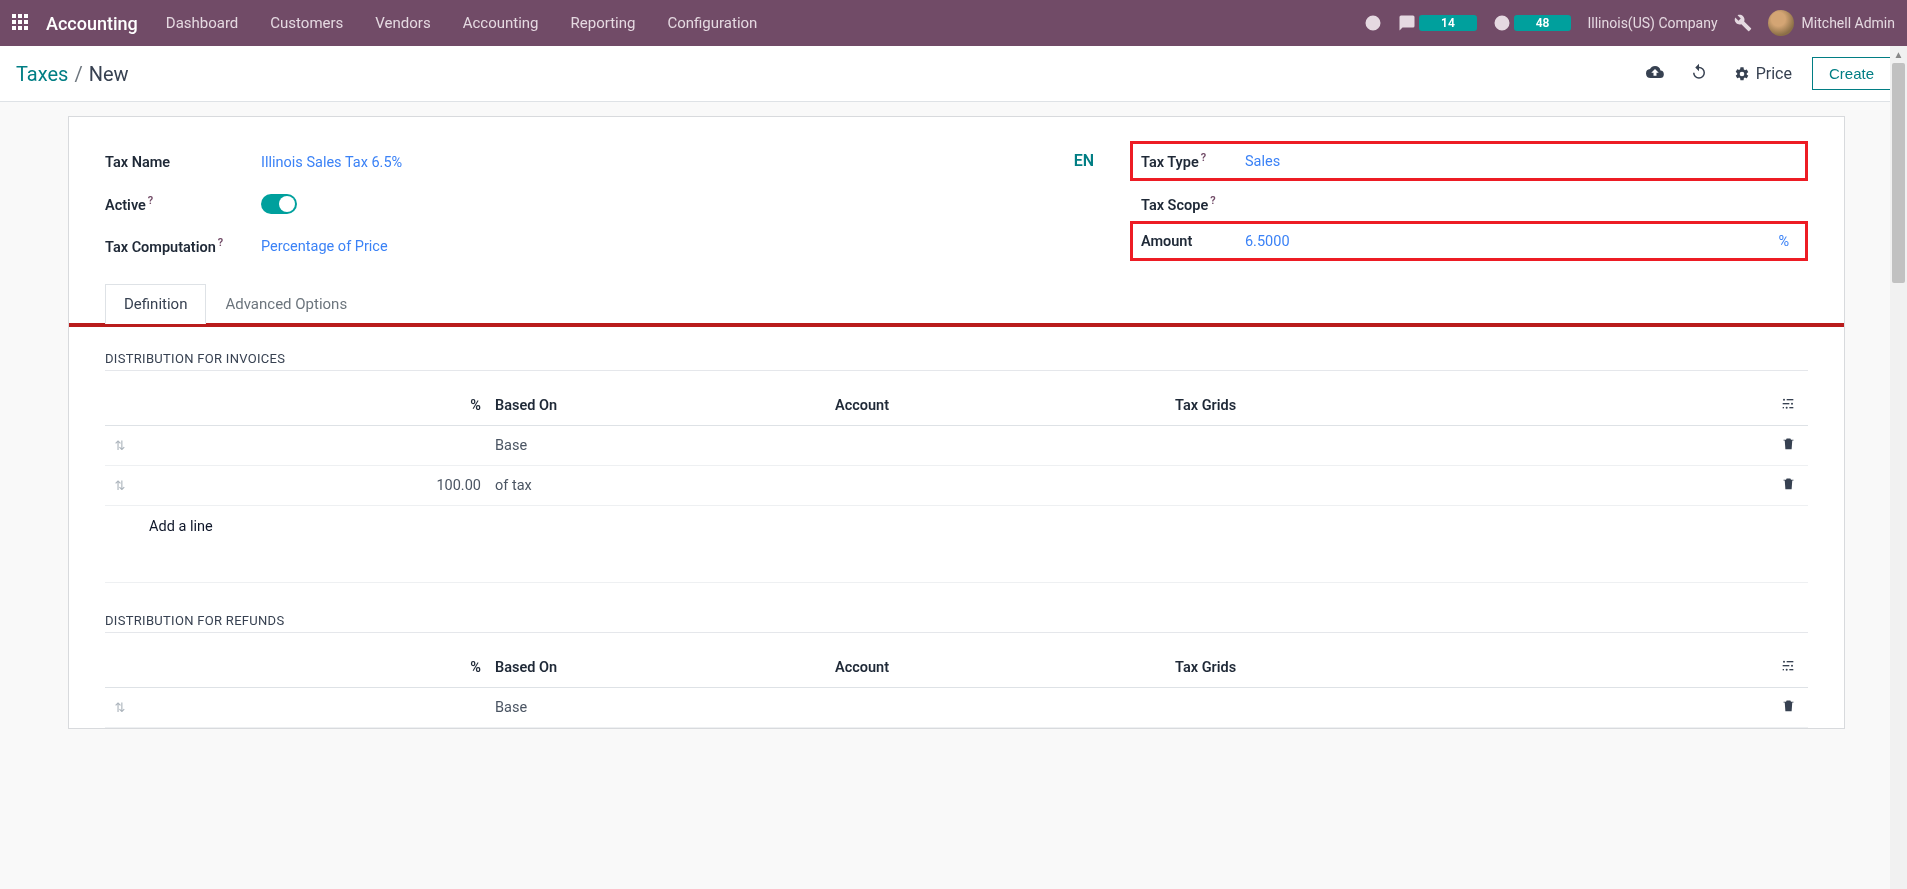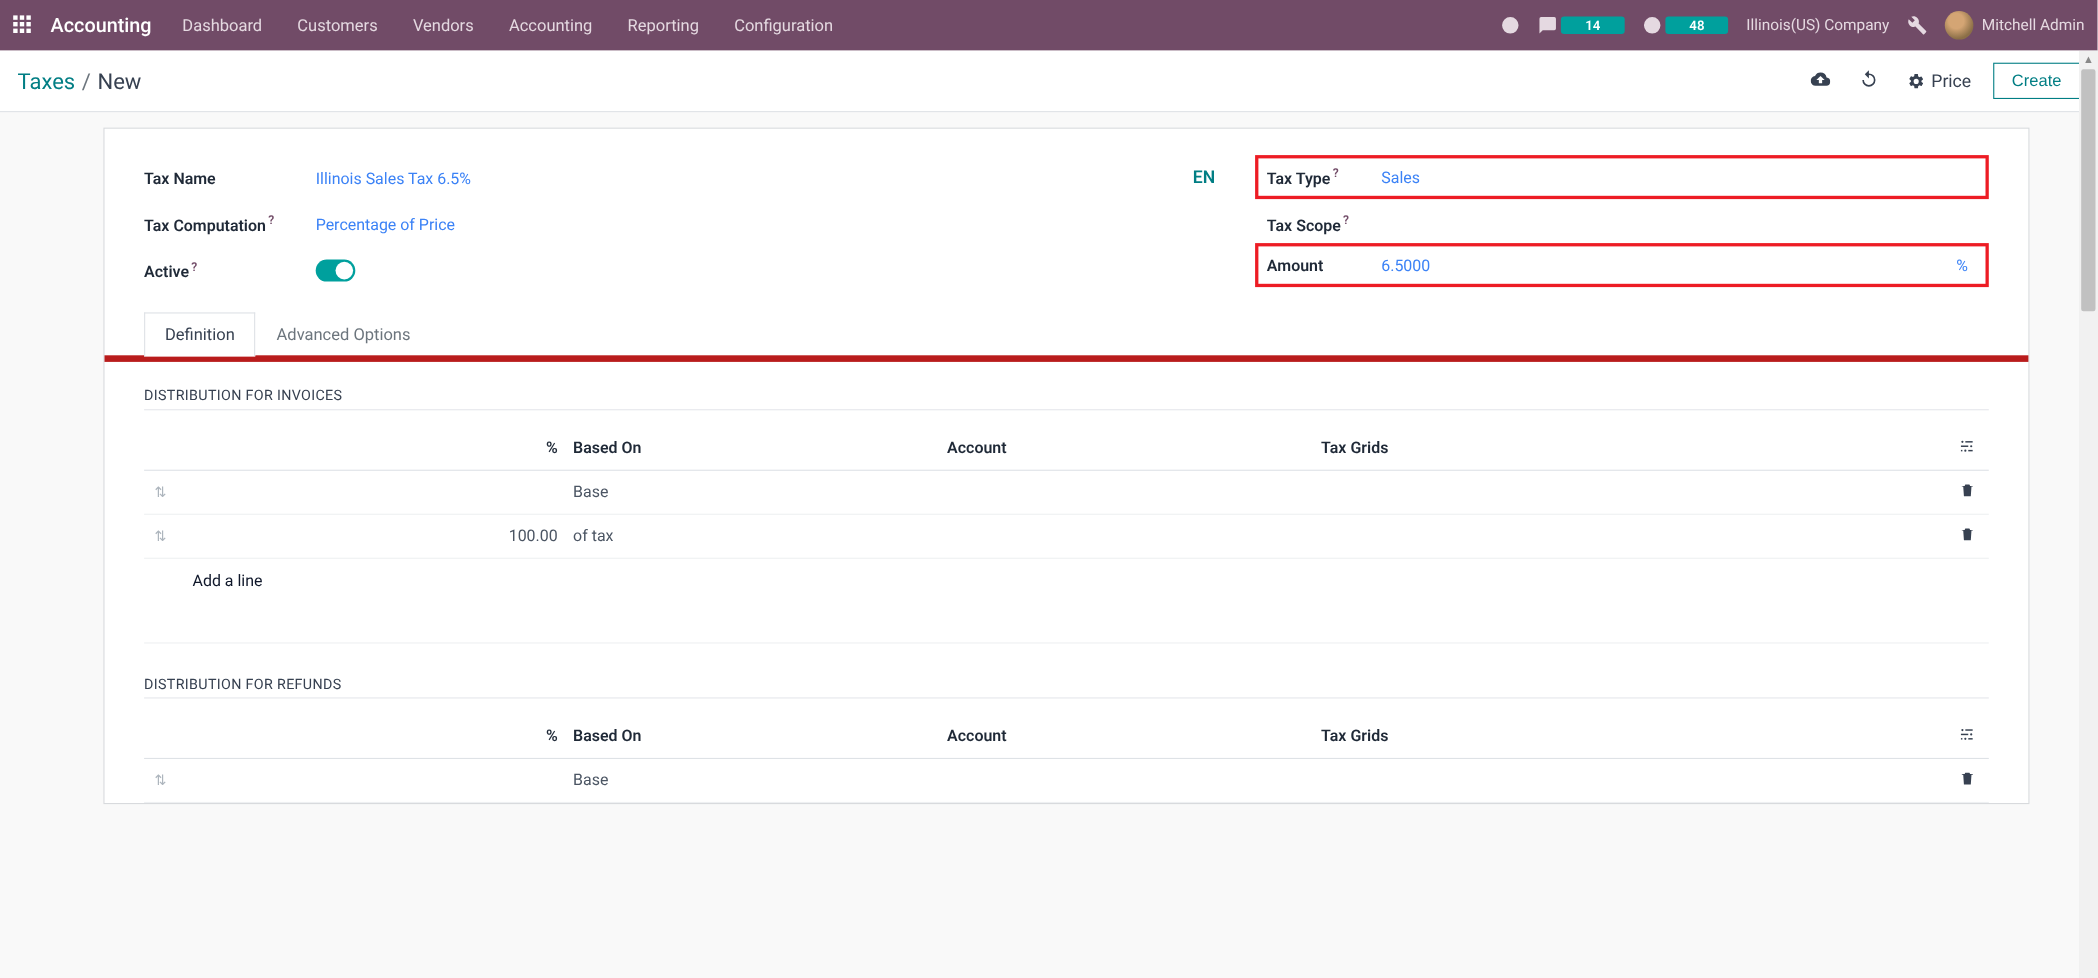--- a/index.html
+++ b/index.html
@@ -22,36 +22,36 @@
 .controlbar .crumb-link { color: #017e84; font-size: 20px; cursor: pointer; }
 .controlbar .crumb-sep { color: #6c757d; font-size: 20px; margin: 0 6px; }
 .controlbar .crumb-current { color: #374151; font-size: 20px; }
 .controlbar .spacer { flex: 1; }
 .controlbar .ctrl-icon { margin-left: 26px; cursor: pointer; color: #374151; }
 .controlbar .ctrl-icon svg { width: 18px; height: 18px; fill: #374151; }
 .controlbar .action-btn { margin-left: 26px; cursor: pointer; color: #374151; display: flex; align-items: center; gap: 6px; font-size: 16px; }
 .controlbar .create-btn { margin-left: 20px; border: 1px solid #017e84; color: #017e84; background: #fff; padding: 7px 16px; font-size: 15px; cursor: pointer; }
 
 
-.content-wrap { padding: 14px 62px 0 94px; height: calc(100vh - 46px - 56px); overflow-y: auto; }
+.content-wrap { padding: 14px 62px 0 68px; height: calc(100vh - 46px - 56px); overflow-y: auto; }
 .sheet { background: #fff; border: 1px solid #d8dadd; padding: 24px 0 0 0; position: relative; }
 .form-top { display: flex; padding: 0 36px; }
 .form-col { flex: 1; }
 .form-col.right { flex: 0.7; }
 .field-row { display: flex; align-items: center; min-height: 42px; }
 .field-label { width: 156px; font-weight: 600; color: #1f2937; font-size: 14.5px; position: relative; }
 .field-label .q { color: #714b67; font-size: 11px; vertical-align: super; margin-left: 2px; cursor: help; }
 .field-value { color: #3b82f6; font-size: 14.5px; }
 .lang-badge { color: #017e84; font-weight: 600; font-size: 16px; margin-right: 36px; align-self: flex-start; margin-top: 10px; cursor: pointer; }
 .toggle { width: 36px; height: 20px; background: #00a09d; border-radius: 10px; position: relative; cursor: pointer; }
 .toggle::after { content: ''; position: absolute; width: 16px; height: 16px; background: #fff; border-radius: 50%; top: 2px; right: 2px; }
 .highlight-box { border: 3px solid #ed1c24; padding: 2px 8px; margin-bottom: 6px; }
 
 
-.tabs { display: flex; margin-top: 16px; border-bottom: 6px solid #b91c1c; padding-left: 36px; }
+.tabs { display: flex; margin-top: 16px; border-bottom: 4px solid #b91c1c; padding-left: 36px; }
 .tab { padding: 10px 18px; color: #6c757d; font-size: 15px; cursor: pointer; border: 1px solid transparent; position: relative; top: 1px; }
 .tab.active { color: #374151; border: 1px solid #dee2e6; border-bottom-color: #fff; background: #fff; }
 
 
 .dist-section { padding: 24px 36px 0 36px; }
 .dist-title { font-size: 13px; font-weight: 400; color: #374151; letter-spacing: 0.3px; margin-bottom: 14px; border-bottom: 1px solid #e5e7eb; padding-bottom: 4px;}
 .dist-table { width: 100%; }
 .dist-header { display: flex; align-items: center; padding: 10px 0; border-bottom: 1px solid #dee2e6; font-weight: 600; color: #1f2937; font-size: 14.5px; }
 .dist-row { display: flex; align-items: center; padding: 10px 0; border-bottom: 1px solid #eef0f2; color: #4b5563; font-size: 14.5px; }
 .col-handle { width: 30px; text-align: center; color: #adb5bd; cursor: grab; font-size: 13px; }
@@ -152,29 +152,29 @@
 <div class="sheet">
 
   <div class="form-top">
     <div class="form-col">
       <div class="field-row">
         <div class="field-label">Tax Name</div>
         <div class="field-value">Illinois Sales Tax 6.5%</div>
       </div>
       <div class="field-row">
         <div class="field-label">
-          <span>Tax Computation</span><span class="q">?</span>
-        </div>
-        <div class="field-value">Percentage of Price</div>
+          <span>Active</span><span class="q">?</span>
+        </div>
+        <div class="toggle"></div>
       </div>
       <div class="field-row">
         <div class="field-label">
-          <span>Active</span><span class="q">?</span>
-        </div>
-        <div class="toggle"></div>
+          <span>Tax Computation</span><span class="q">?</span>
+        </div>
+        <div class="field-value">Percentage of Price</div>
       </div>
     </div>
     <div class="lang-badge">EN</div>
     <div class="form-col right">
       <div class="highlight-box">
         <div class="field-row" style="min-height:30px">
           <div class="field-label" style="width:104px">
             <span>Tax Type</span><span class="q">?</span>
           </div>
           <div class="field-value">Sales</div>

